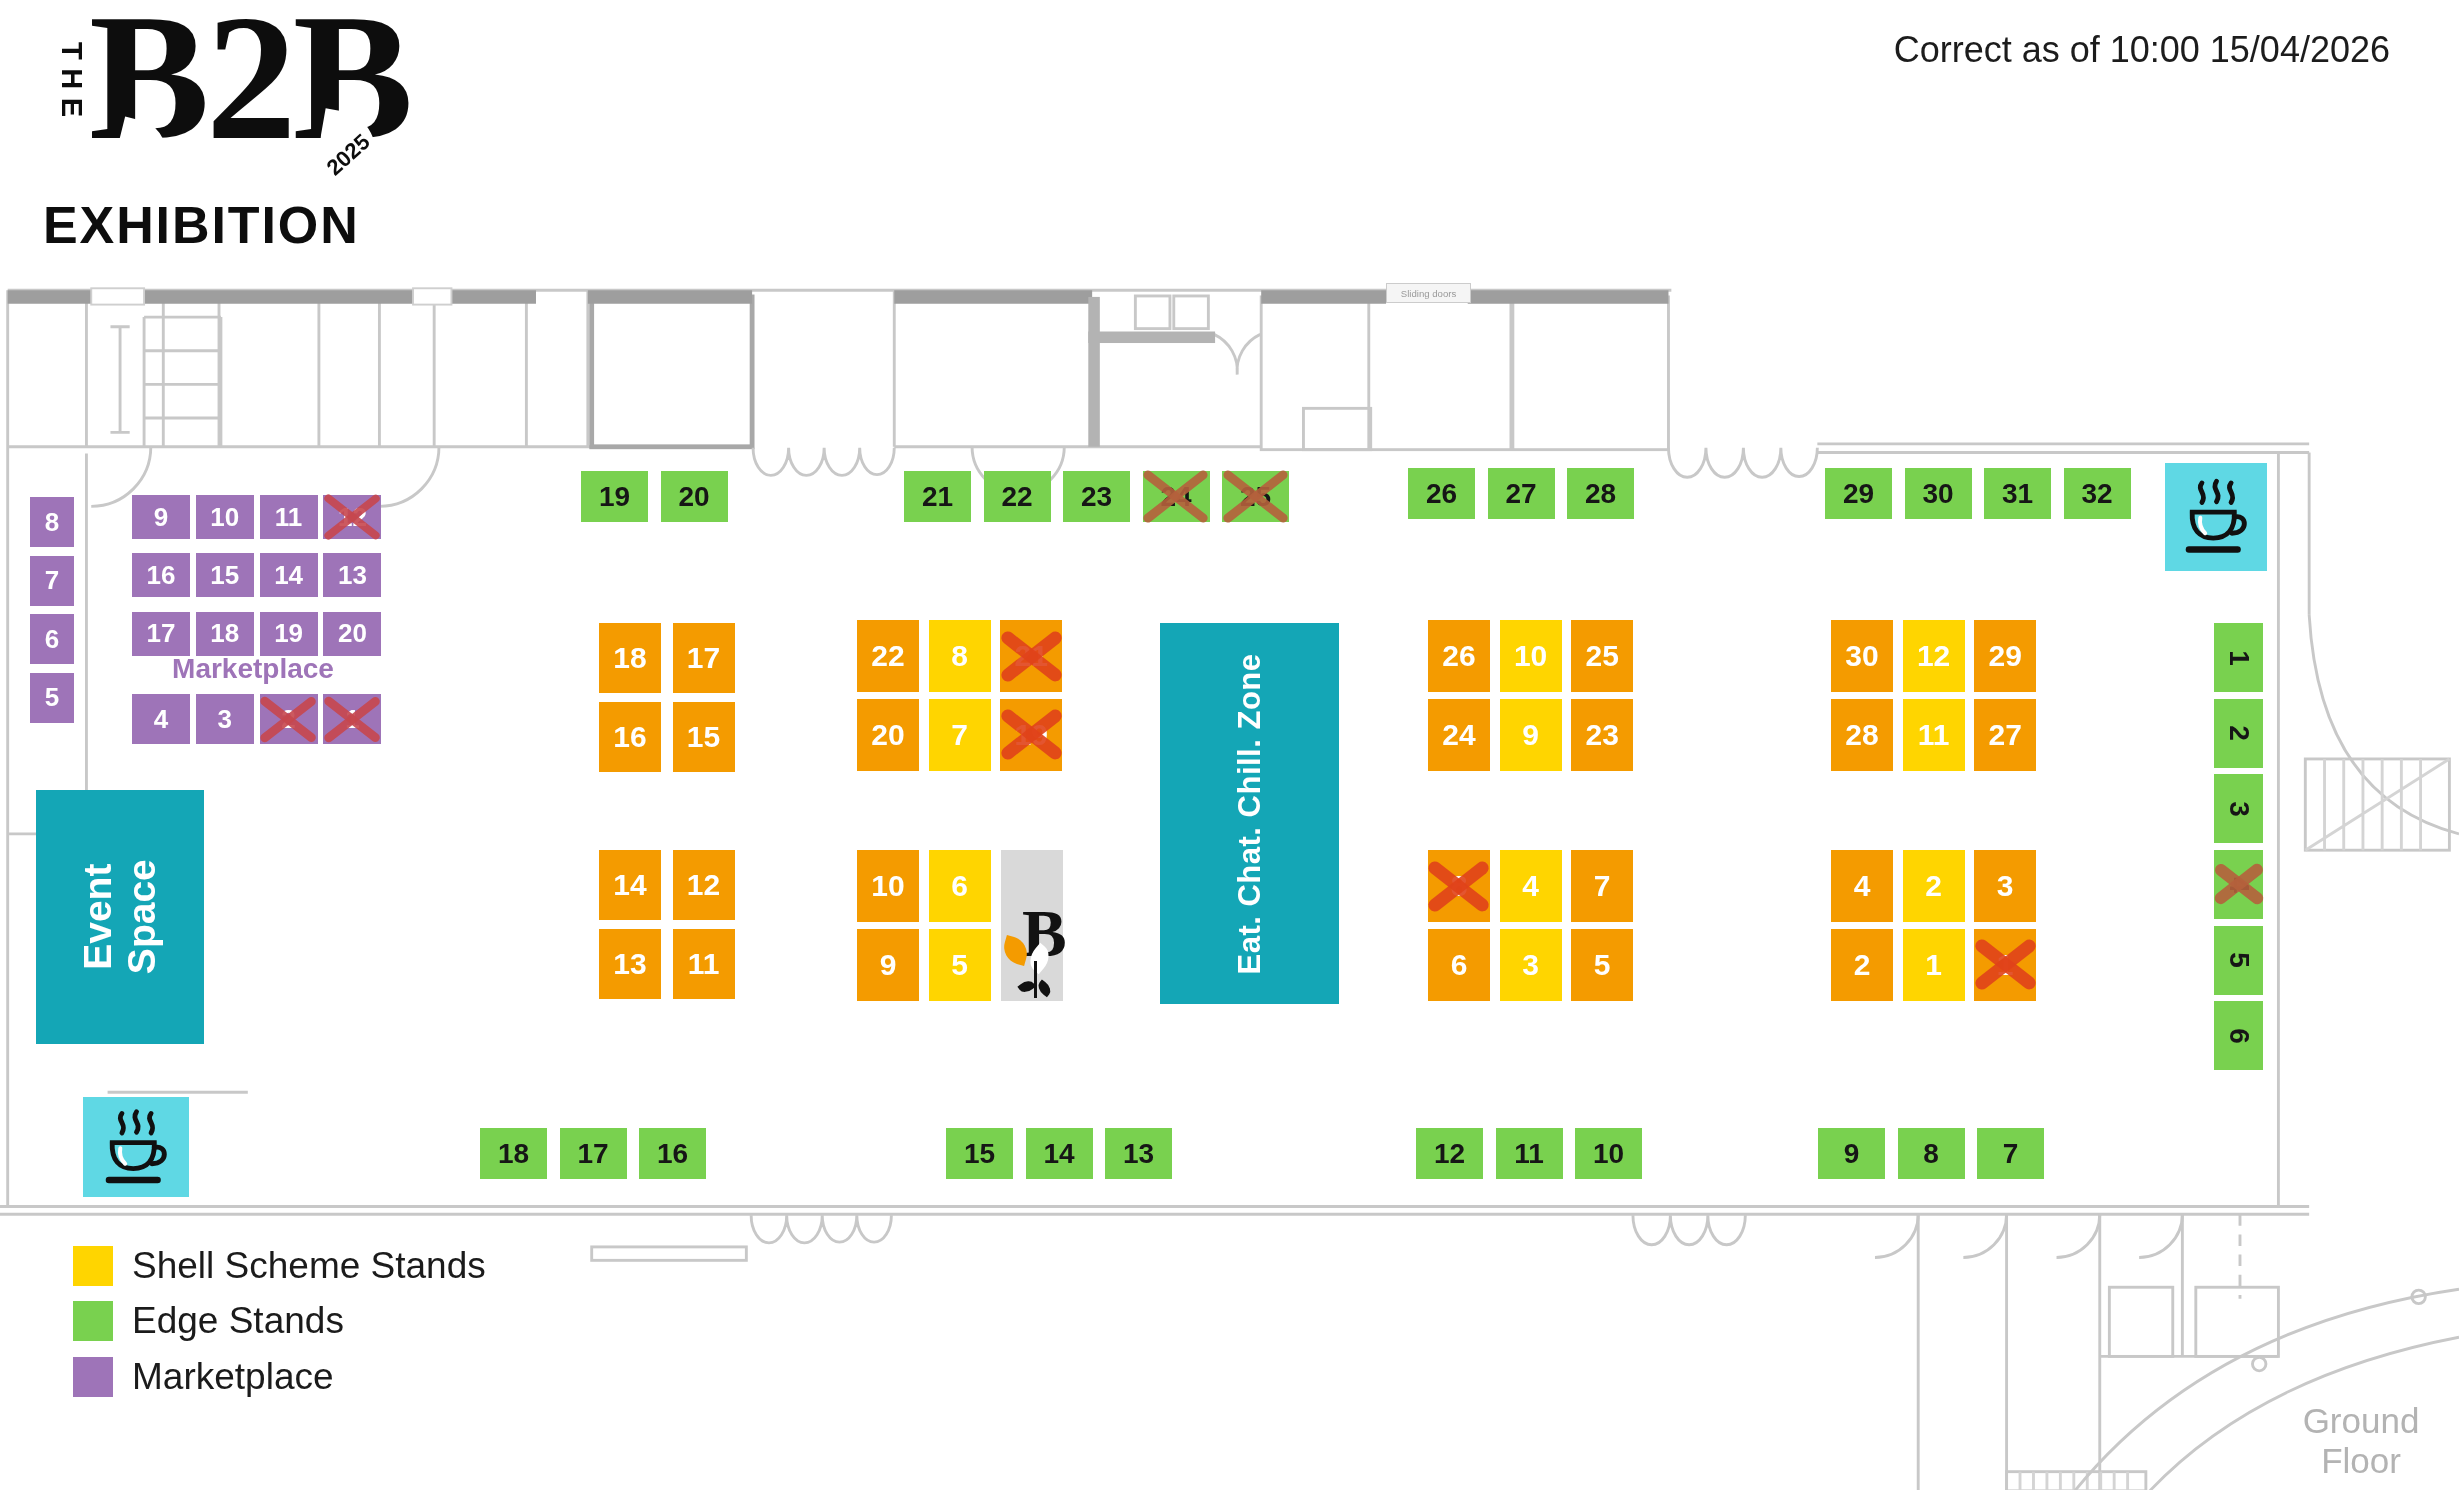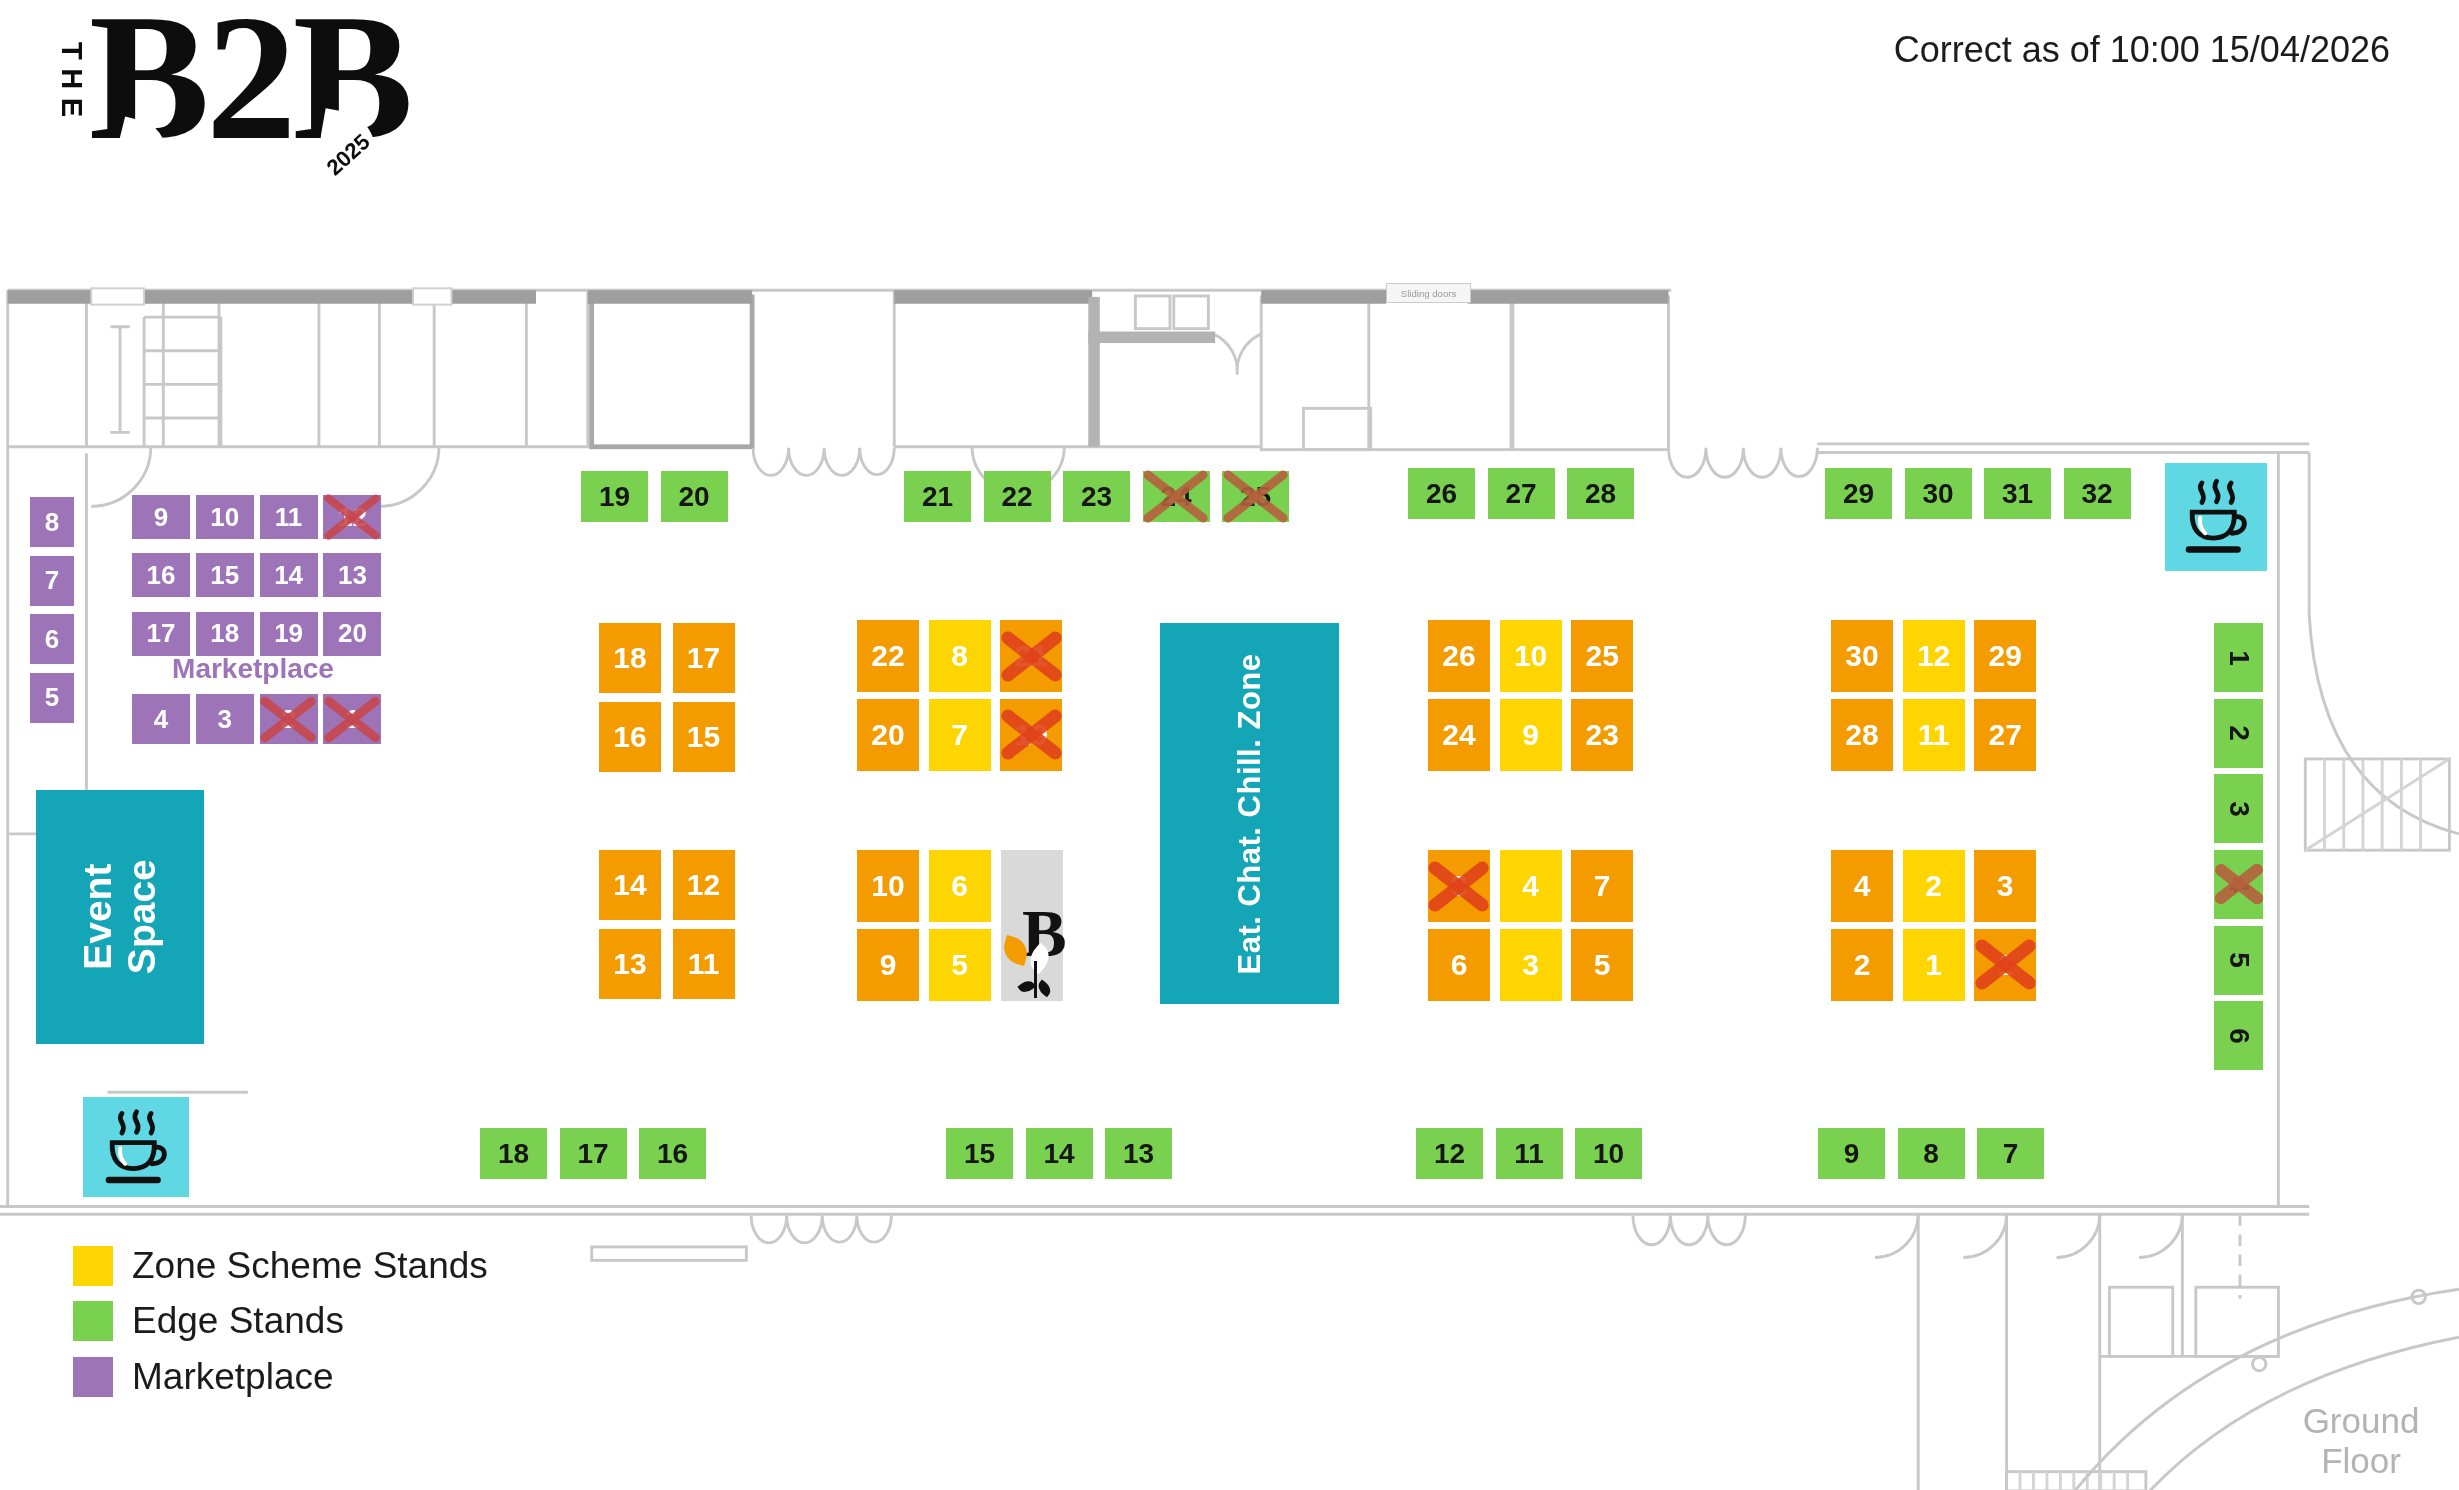--- a/index.html
+++ b/index.html
@@ -132,20 +132,21 @@
     </g>
   </svg>
 
   <div class="logo">
     <div class="logo-b2b">B2B</div>
     <div class="logo-the">THE</div>
     <div class="leaf leaf-plain"></div>
     <div class="leaf leaf-year">
       <span>2025</span>
     </div>
+    <div class="logo-exh">EXHIBITION</div>
   </div>
 
 
   <div class="hdr-right">
     <div class="hdr-correct">Correct as of 10:00 15/04/2026</div>
   </div>
 
   <div class="zone zone-teal" style="left:36px;top:790px;width:168px;height:254px;">
     <div class="vtext event-text">Event Space</div>
   </div>
@@ -602,21 +603,21 @@
         </div>
         <div class="stand t-e" style="width: 67px; height: 51px;">
           <span class="num">7</span>
         </div>
       </div>
     </div>
 
   <div class="legend">
       <div class="legend-row">
         <div class="legend-swatch t-s"></div>
-        <div class="legend-label">Zone Scheme Stands</div>
+        <div class="legend-label">Shell Scheme Stands</div>
       </div>
       <div class="legend-row">
         <div class="legend-swatch t-e"></div>
         <div class="legend-label">Edge Stands</div>
       </div>
       <div class="legend-row">
         <div class="legend-swatch t-m"></div>
         <div class="legend-label">Marketplace</div>
       </div>
     </div>

